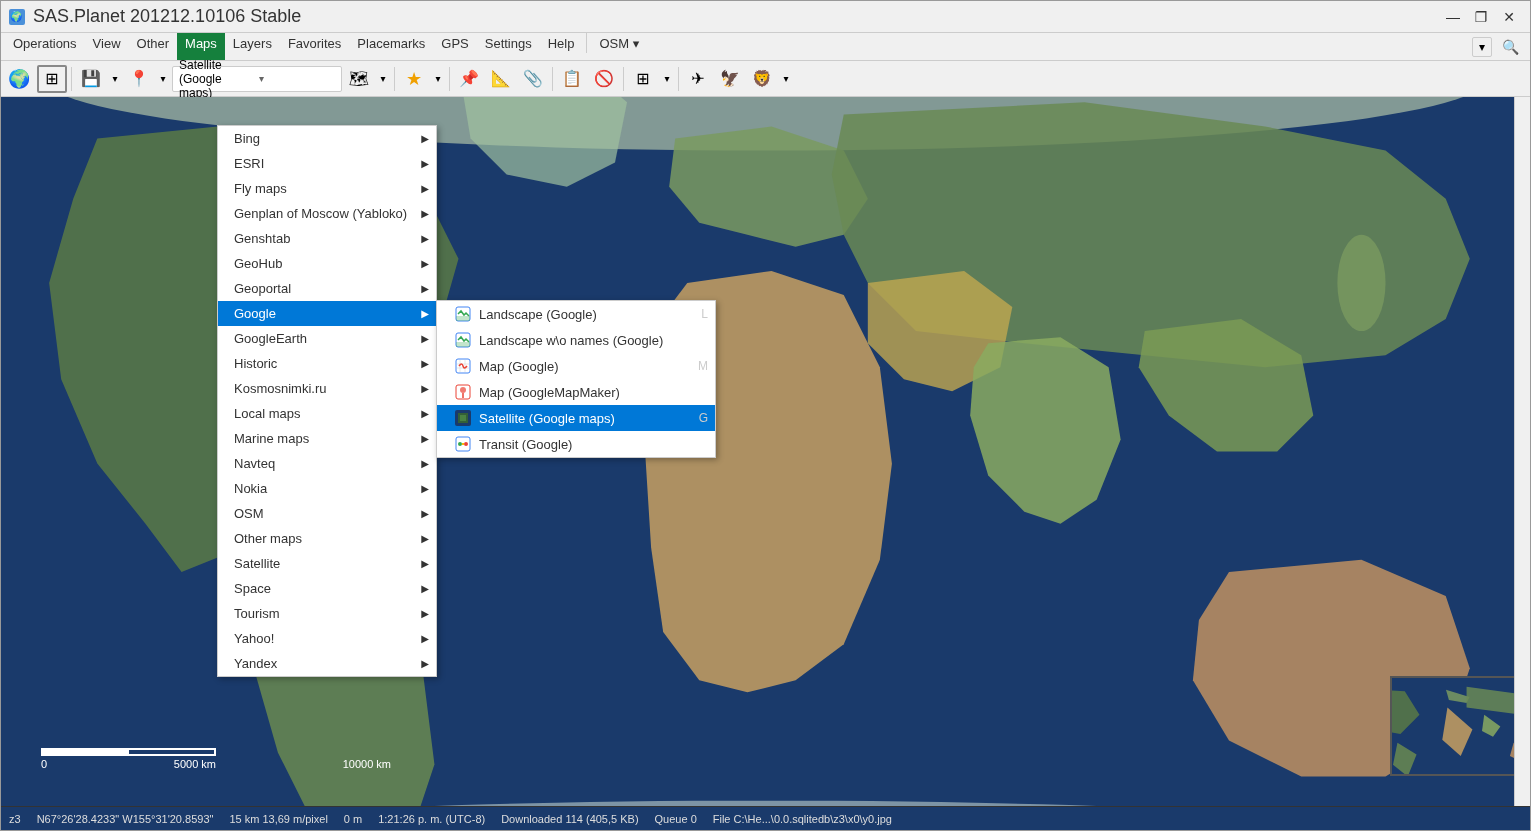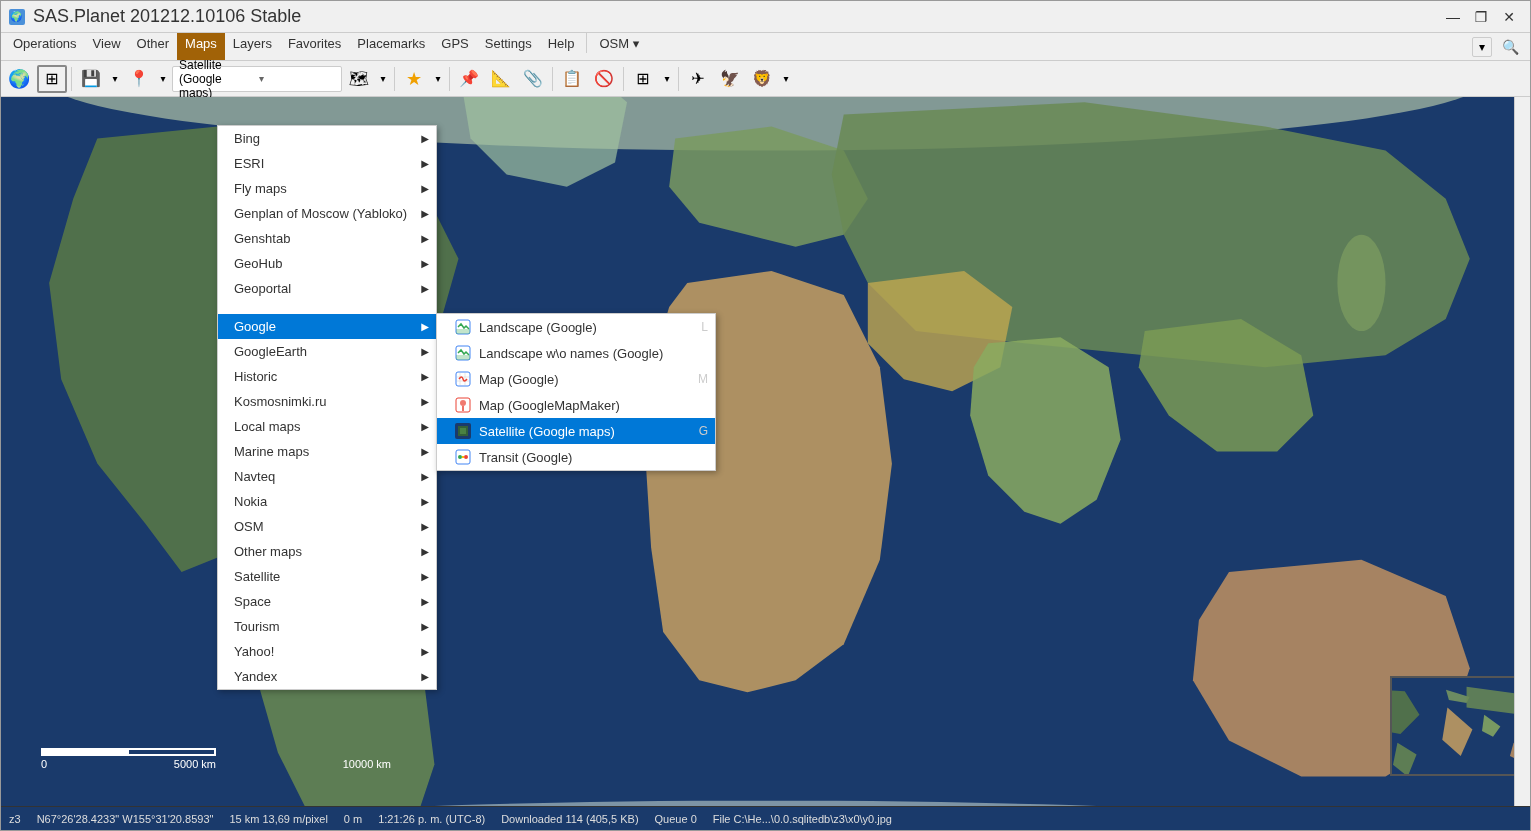--- a/index.html
+++ b/index.html
@@ -12,21 +12,21 @@
     .title-bar { height: 32px; background: #f0f0f0; display: flex; align-items: center; justify-content: space-between; padding: 0 8px; border-bottom: 1px solid #ccc; }
     .title-bar-left { display: flex; align-items: center; gap: 8px; }
     .title-bar-icon { width: 16px; height: 16px; background: #4a90d9; border-radius: 2px; display: flex; align-items: center; justify-content: center; font-size: 10px; color: white; }
     .title-bar-text { font-size: 18px; color: #333; }
     .title-bar-controls { display: flex; gap: 2px; }
     .title-bar-btn { width: 26px; height: 22px; border: none; background: transparent; cursor: pointer; font-size: 14px; display: flex; align-items: center; justify-content: center; color: #333; }
     
     
     .menu-bar { height: 28px; background: #f0f0f0; display: flex; border-bottom: 1px solid #ccc; padding: 0 4px; }
     .menu-item { padding: 3px 8px; cursor: pointer; color: #333; font-size: 13px; position: relative; }
-    .menu-item.active { background: #a16207; color: white; }
+    .menu-item.active { background: #15803d; color: white; }
     .menu-separator-v { width: 1px; height: 20px; background: #ccc; margin: 0 4px; }
     .menu-search { margin-left: auto; display: flex; align-items: center; gap: 4px; }
     
     
     .toolbar { height: 36px; background: #f0f0f0; display: flex; align-items: center; padding: 0 4px; gap: 2px; border-bottom: 1px solid #ccc; }
     .toolbar-btn { width: 30px; height: 28px; border: 1px solid transparent; background: transparent; cursor: pointer; display: flex; align-items: center; justify-content: center; font-size: 16px; border-radius: 2px; }
     .toolbar-separator { width: 1px; height: 24px; background: #ccc; margin: 0 2px; }
     .toolbar-dropdown { display: flex; align-items: center; border: 1px solid #ccc; background: white; padding: 2px 6px; cursor: pointer; font-size: 12px; height: 26px; border-radius: 2px; min-width: 160px; }
     .toolbar-dropdown span { flex: 1; }
     .toolbar-dropdown-arrow { font-size: 10px; color: #666; margin-left: 4px; }
@@ -231,21 +231,21 @@
             <span>GeoHub</span>
           </div>
         <span class="arrow">▶</span>
       </div>
       <div class="dropdown-item">
         <div class="dropdown-item-inner">
             <span>Geoportal</span>
           </div>
         <span class="arrow">▶</span>
       </div>
-      <div class="dropdown-item active" style="position:relative;margin-top:13px;">
+      <div class="dropdown-item active" style="position:relative;">
         <div class="dropdown-item-inner">
             <span>Google</span>
           </div>
         <span class="arrow">▶</span>
 
         <div class="submenu" style="position:absolute;left:100%;top:-1px;background:white;border:1px solid #ccc;box-shadow:2px 2px 6px rgba(0,0,0,0.3);min-width:280px;z-index:200;">
           <div class="dropdown-item" style="color:#333;">
             <div class="dropdown-item-inner">
               <span class="item-icon" style="font-size:14px;">
                 <svg width="16" height="16" viewBox="0 0 16 16">

